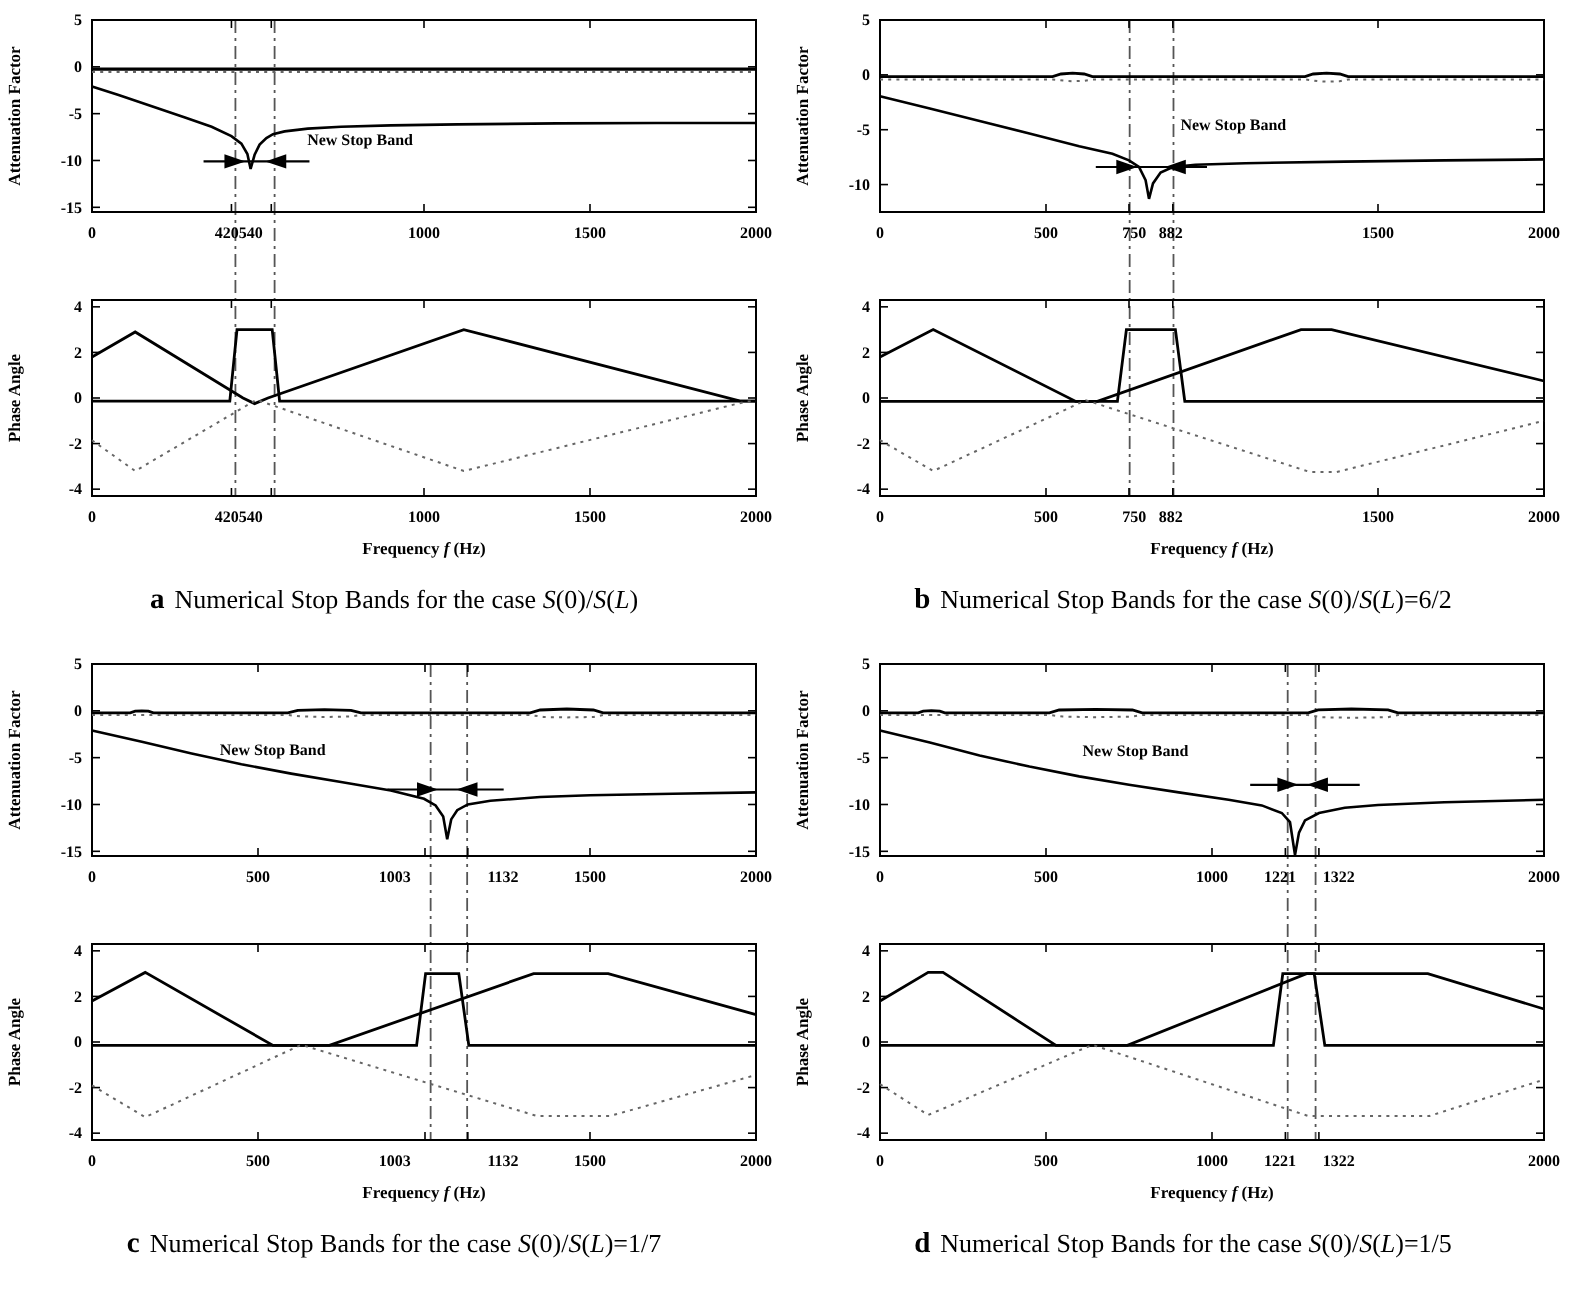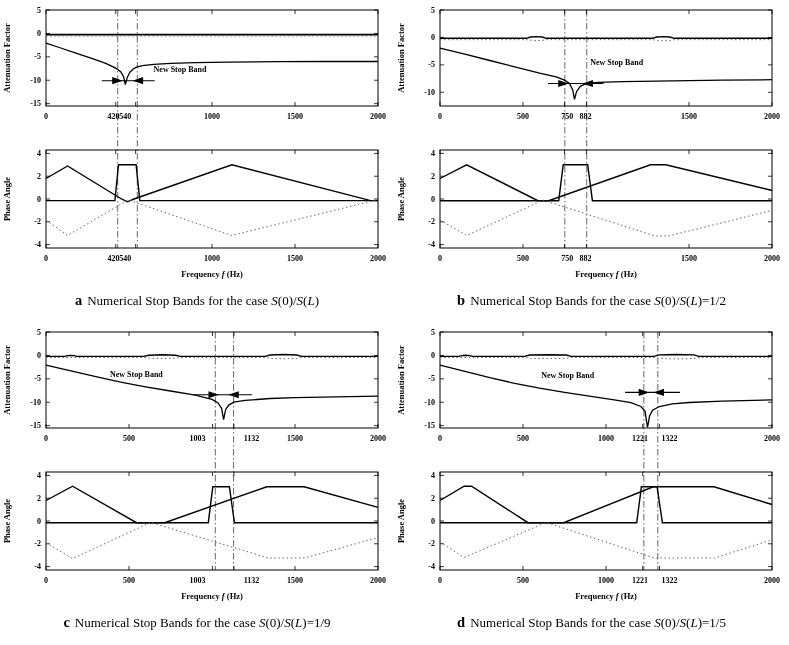--- a/index.html
+++ b/index.html
@@ -187,21 +187,21 @@
         <text x="191.416" y="261" text-anchor="middle" class="tick">882</text>
         <text x="295" y="261" text-anchor="middle" class="tick">1500</text>
         <text x="378" y="261" text-anchor="middle" class="tick">2000</text>
         <polyline points="46.0,178.5 72.6,164.8 143.9,200.7 154.7,200.7 256.5,164.8 271.8,164.8 378.0,190.5" fill="none" stroke="#000000" stroke-width="1.4"></polyline>
         <polyline points="46.0,200.7 164.7,200.7 169.2,164.8 193.7,164.8 198.4,200.7 378.0,200.7" fill="none" stroke="#000000" stroke-width="1.4"></polyline>
         <polyline points="46.0,220.1 72.6,235.5 148.9,200.1 261.0,236.0 274.3,236.0 378.0,210.4" fill="none" stroke="#666666" stroke-width="1" stroke-dasharray="1.5 2.6"></polyline>
         <text x="10" y="58" class="axis-title" text-anchor="middle" transform="rotate(-90 10 58)">Attenuation Factor</text>
         <text x="10" y="199" class="axis-title" text-anchor="middle" transform="rotate(-90 10 199)">Phase Angle</text>
         <text x="212" y="277" text-anchor="middle" class="axis-title"><tspan>Frequency </tspan><tspan font-style="italic">f</tspan><tspan> (Hz)</tspan></text>
       </svg>
-    <figcaption class="cap"><span class="rb">b</span><span>Numerical Stop Bands for the case </span><span class="ri">S</span><span>(0)/</span><span class="ri">S</span><span>(</span><span class="ri">L</span><span>)=1/2</span></figcaption>
+    <figcaption class="cap"><span class="rb">b</span><span>Numerical Stop Bands for the case </span><span class="ri">S</span><span>(0)/</span><span class="ri">S</span><span>(</span><span class="ri">L</span><span>)=6/2</span></figcaption>
   </figure>
   <figure>
     <svg id="svg-2" width="394" height="290" viewBox="0 0 394 290">
         <line x1="215.32" y1="10" x2="215.32" y2="248" stroke="#555555" stroke-width="0.9" stroke-dasharray="6.5 2.5 1.5 2.5"></line>
         <line x1="233.57999999999998" y1="10" x2="233.57999999999998" y2="248" stroke="#555555" stroke-width="0.9" stroke-dasharray="6.5 2.5 1.5 2.5"></line>
         <rect x="46" y="10" width="332" height="96" fill="none" stroke="#000000" stroke-width="1"></rect>
         <line x1="46" y1="106" x2="46" y2="102" stroke="#000000" stroke-width="0.8"></line>
         <line x1="46" y1="10" x2="46" y2="14" stroke="#000000" stroke-width="0.8"></line>
         <line x1="129" y1="106" x2="129" y2="102" stroke="#000000" stroke-width="0.8"></line>
         <line x1="129" y1="10" x2="129" y2="14" stroke="#000000" stroke-width="0.8"></line>
@@ -277,21 +277,21 @@
         <text x="251.508" y="261" text-anchor="middle" class="tick">1132</text>
         <text x="295" y="261" text-anchor="middle" class="tick">1500</text>
         <text x="378" y="261" text-anchor="middle" class="tick">2000</text>
         <polyline points="46.0,178.5 72.6,164.2 136.5,200.7 164.7,200.7 266.8,164.8 304.1,164.8 378.0,185.3" fill="none" stroke="#000000" stroke-width="1.4"></polyline>
         <polyline points="46.0,200.7 208.3,200.7 212.8,164.8 229.4,164.8 234.4,200.7 378.0,200.7" fill="none" stroke="#000000" stroke-width="1.4"></polyline>
         <polyline points="46.0,220.7 72.6,236.6 150.6,200.4 268.4,236.0 305.0,236.0 378.0,215.5" fill="none" stroke="#666666" stroke-width="1" stroke-dasharray="1.5 2.6"></polyline>
         <text x="10" y="58" class="axis-title" text-anchor="middle" transform="rotate(-90 10 58)">Attenuation Factor</text>
         <text x="10" y="199" class="axis-title" text-anchor="middle" transform="rotate(-90 10 199)">Phase Angle</text>
         <text x="212" y="277" text-anchor="middle" class="axis-title"><tspan>Frequency </tspan><tspan font-style="italic">f</tspan><tspan> (Hz)</tspan></text>
       </svg>
-    <figcaption class="cap"><span class="rb">c</span><span>Numerical Stop Bands for the case </span><span class="ri">S</span><span>(0)/</span><span class="ri">S</span><span>(</span><span class="ri">L</span><span>)=1/9</span></figcaption>
+    <figcaption class="cap"><span class="rb">c</span><span>Numerical Stop Bands for the case </span><span class="ri">S</span><span>(0)/</span><span class="ri">S</span><span>(</span><span class="ri">L</span><span>)=1/7</span></figcaption>
   </figure>
   <figure>
     <svg id="svg-3" width="394" height="290" viewBox="0 0 394 290">
         <line x1="249.84799999999998" y1="10" x2="249.84799999999998" y2="248" stroke="#555555" stroke-width="0.9" stroke-dasharray="6.5 2.5 1.5 2.5"></line>
         <line x1="263.79200000000003" y1="10" x2="263.79200000000003" y2="248" stroke="#555555" stroke-width="0.9" stroke-dasharray="6.5 2.5 1.5 2.5"></line>
         <rect x="46" y="10" width="332" height="96" fill="none" stroke="#000000" stroke-width="1"></rect>
         <line x1="46" y1="106" x2="46" y2="102" stroke="#000000" stroke-width="0.8"></line>
         <line x1="46" y1="10" x2="46" y2="14" stroke="#000000" stroke-width="0.8"></line>
         <line x1="129" y1="106" x2="129" y2="102" stroke="#000000" stroke-width="0.8"></line>
         <line x1="129" y1="10" x2="129" y2="14" stroke="#000000" stroke-width="0.8"></line>

